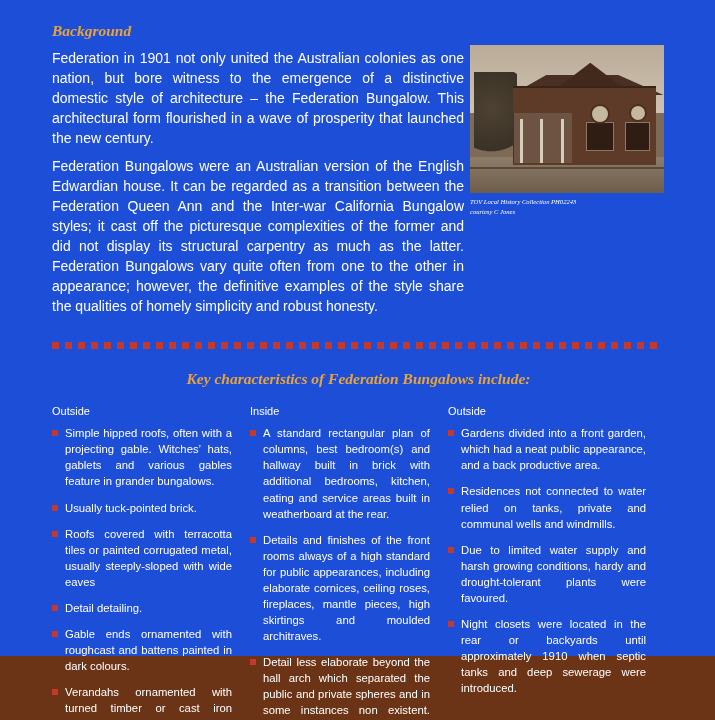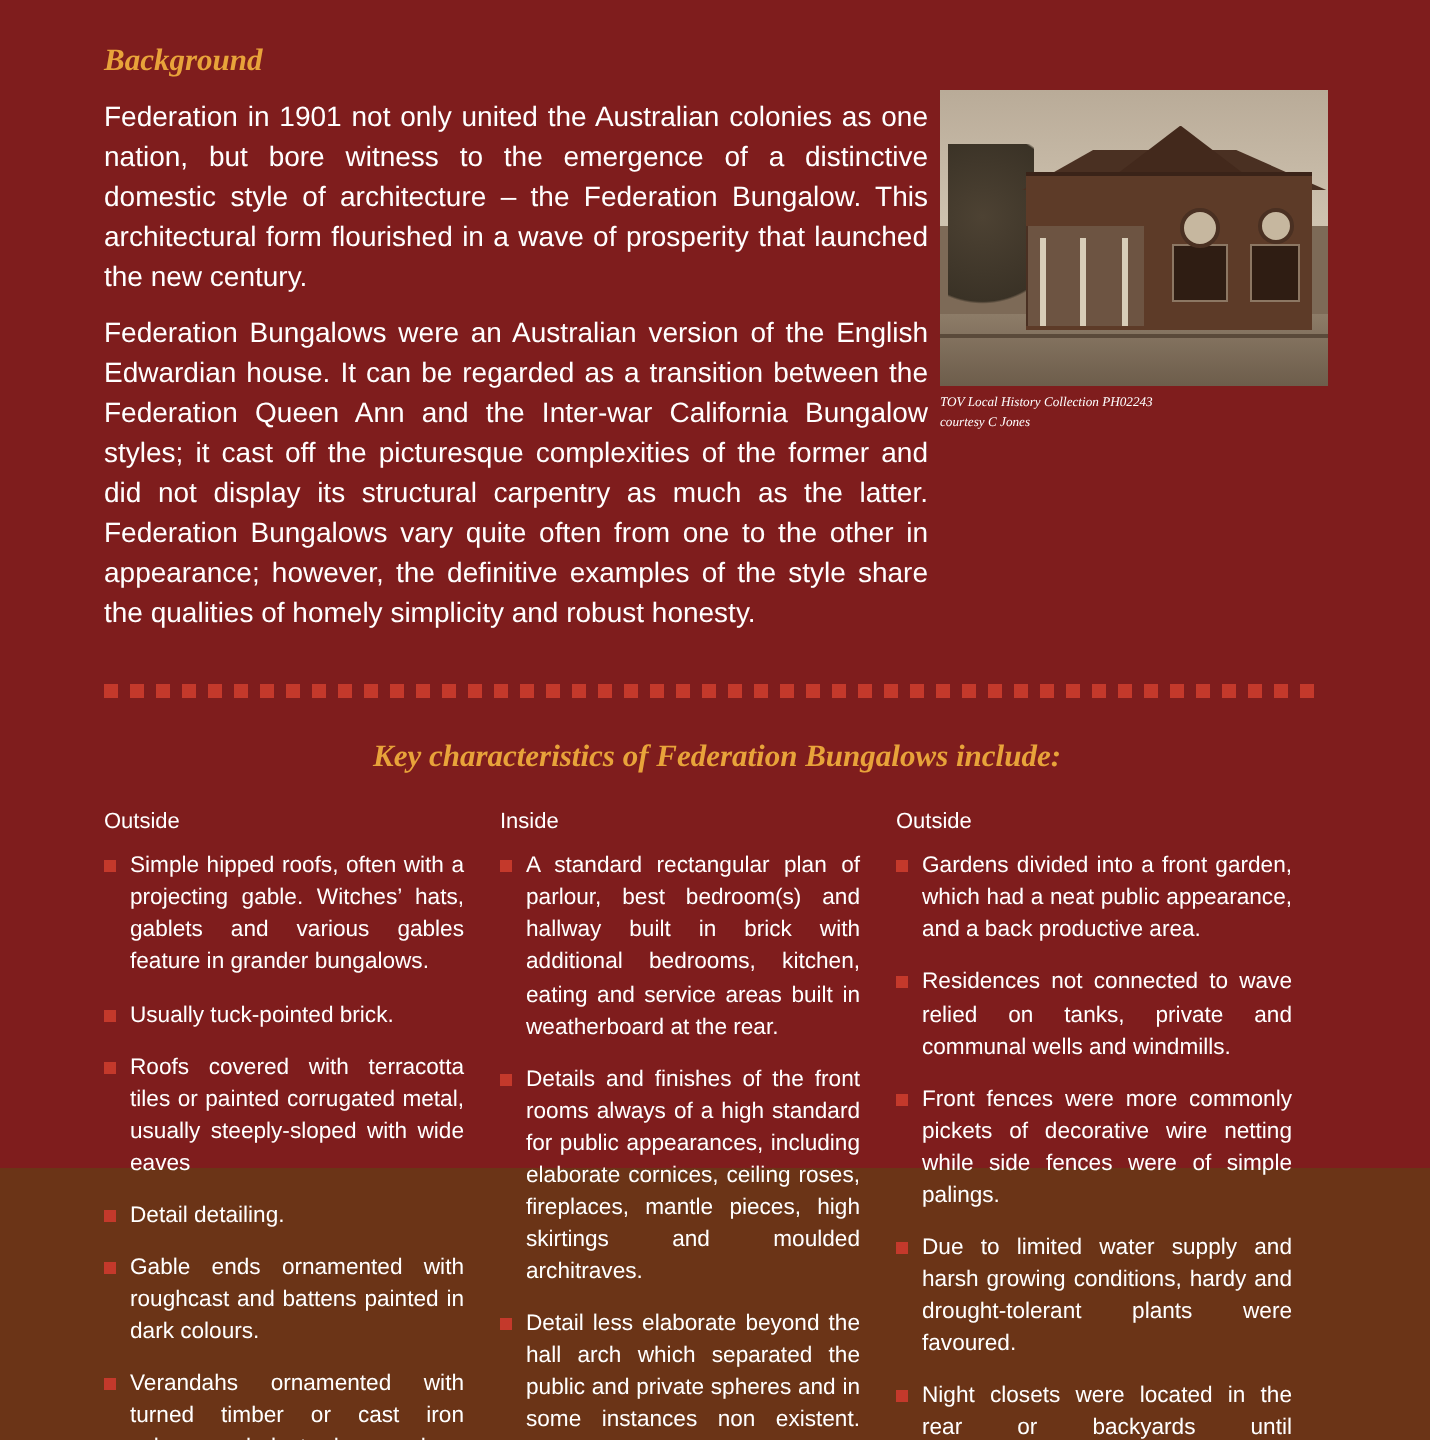--- a/index.html
+++ b/index.html
@@ -11,22 +11,22 @@
     height: 720px;
     background: #6b3417;
     font-family: "Liberation Sans", sans-serif;
     overflow: hidden;
     position: relative;
   }
   .page {
     position: absolute;
     left: 0; top: 0;
     width: 715px;
-    height: 584px;
-    background: #7f1d1d;
+    height: 656px;
+    background: #1d4ed8;
     box-sizing: border-box;
   }
   
   .content {
     position: absolute;
     left: 52px;
     top: 0;
     width: 613px;
   }
 
@@ -275,32 +275,31 @@
           <li>Detail detailing.</li>
           <li>Gable ends ornamented with roughcast and battens painted in dark colours.</li>
           <li>Verandahs ornamented with turned timber or cast iron columns, balustrades and a frieze.</li>
           <li>Round bullseye to multi-paned and coloured casement sash windows, often with leadlights featuring Australian flora or fauna.</li>
         </ul>
       </div>
 
       <div class="col">
         <div class="col-title">Inside</div>
         <ul class="bullets">
-          <li>A standard rectangular plan of parlour, best bedroom(s) and hallway built in brick with additional bedrooms, kitchen, eating and service areas built in weatherboard at the rear.</li>
+          <li>A standard rectangular plan of columns, best bedroom(s) and hallway built in brick with additional bedrooms, kitchen, eating and service areas built in weatherboard at the rear.</li>
           <li>Details and finishes of the front rooms always of a high standard for public appearances, including elaborate cornices, ceiling roses, fireplaces, mantle pieces, high skirtings and moulded architraves.</li>
           <li>Detail less elaborate beyond the hall arch which separated the public and private spheres and in some instances non existent. Skirting boards lower, cornices, air vents and ceiling roses simpler beyond the hall arch.</li>
         </ul>
       </div>
 
       <div class="col">
         <div class="col-title">Outside</div>
         <ul class="bullets">
           <li>Gardens divided into a front garden, which had a neat public appearance, and a back productive area.</li>
-          <li>Residences not connected to wave relied on tanks, private and communal wells and windmills.</li>
-          <li>Front fences were more commonly pickets of decorative wire netting while side fences were of simple palings.</li>
+          <li>Residences not connected to water relied on tanks, private and communal wells and windmills.</li>
           <li>Due to limited water supply and harsh growing conditions, hardy and drought-tolerant plants were favoured.</li>
           <li>Night closets were located in the rear or backyards until approximately 1910 when septic tanks and deep sewerage were introduced.</li>
         </ul>
       </div>
 
     </div>
   </div>
 
   <div class="photo-wrap">
     <div class="photo">

